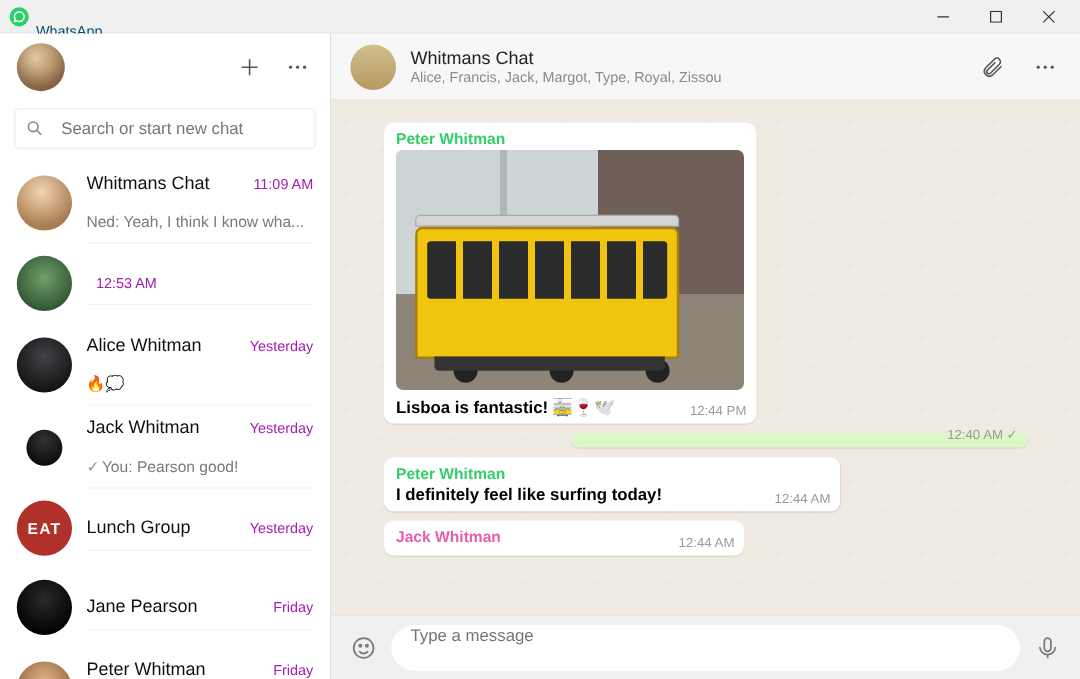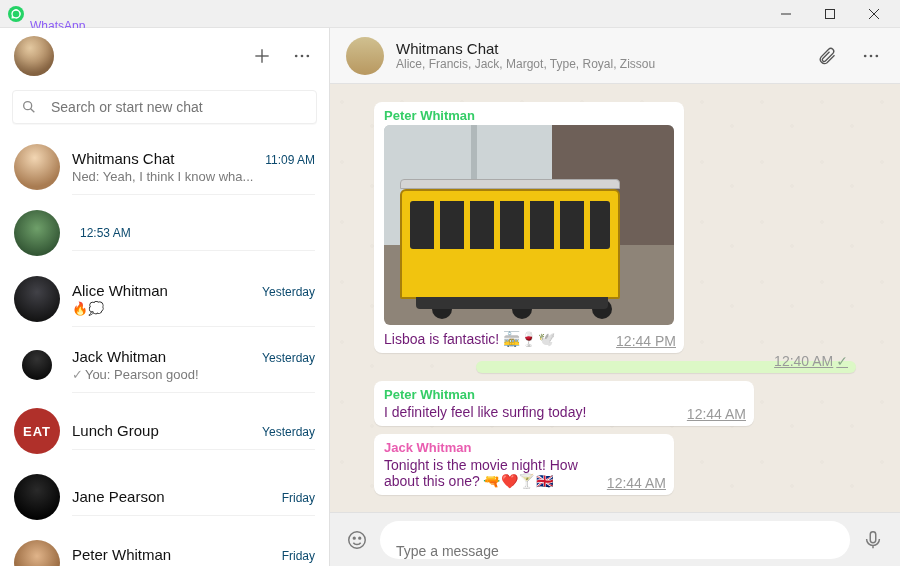--- a/index.html
+++ b/index.html
@@ -1,76 +1,76 @@
 <!DOCTYPE html>
 <html><head>
 <meta charset="utf-8">
 <style>
 * { margin:0; padding:0; box-sizing:border-box; font-family:"Segoe UI",-apple-system,Helvetica,Arial,sans-serif; }
 html,body { width:900px; height:566px; overflow:hidden; background:#fff; }
 .titlebar { height:28px; background:#f0f0f0; display:flex; align-items:center; padding:0 4px; border-bottom:1px solid #e3e3e3; }
 .titlebar .wa-logo { width:16px; height:16px; border-radius:50%; background:#25D366; display:flex; align-items:center; justify-content:center; margin:0 6px 0 4px; }
 .titlebar .wa-logo svg { width:10px; height:10px; }
-.titlebar .title { font-size:12px; color:#8b5cf6;margin-top:24px; }
+.titlebar .title { font-size:12px; color:#0c4a6e;margin-top:24px; }
 .titlebar .spacer { flex:1; }
 .winbtn { width:44px; height:28px; display:flex; align-items:center; justify-content:center; color:#333; }
 .winbtn svg { width:10px; height:10px; }
 .app { display:flex; height:538px; }
-.sidebar { width:330px; border-right:1px solid #e0e0e0; display:flex; flex-direction:column; background:#fff;justify-content:flex-end; }
+.sidebar { width:276px; border-right:1px solid #e0e0e0; display:flex; flex-direction:column; background:#fff;justify-content:flex-end; }
 .sb-header { height:56px; display:flex; align-items:center; padding:0 14px; }
 .me-avatar { width:40px; height:40px; border-radius:50%; background:radial-gradient(circle at 40% 30%, #e3c8a0, #a07850 70%); box-shadow:inset 0 -8px 12px rgba(0,0,0,.2); }
 .sb-header .spacer { flex:1; }
 .hdr-icn { width:26px; height:26px; margin-left:14px; color:#555; display:flex; align-items:center; justify-content:center; }
 .searchwrap { padding:6px 12px 10px; }
 .searchbox { height:34px; background:#fff; border:1px solid #eee; border-radius:4px; display:flex; align-items:center; padding:0 8px; box-shadow:0 1px 1px rgba(0,0,0,.03); }
 .searchbox svg { width:16px; height:16px; color:#8a8a8a; margin-right:14px; }
 .searchbox input { border:none; outline:none; background:transparent; font-size:14px; color:#555; flex:1; }
 .chatlist { flex:1; overflow-y:auto; }
 .chat-item { display:flex; align-items:center; padding:10px 14px; cursor:pointer; }
 .ci-avatar { width:46px; height:46px; border-radius:50%; flex-shrink:0; margin-right:12px; background:#ccc; display:flex; align-items:center; justify-content:center; color:#fff; font-weight:600; font-size:18px; overflow:hidden; }
 .ci-main { flex:1; min-width:0; border-bottom:1px solid #f0f0f0; padding-bottom:10px; margin-bottom:-10px; }
 .ci-row1 { display:flex; align-items:baseline; }
 .ci-name { font-size:15px; color:#111; flex:1; white-space:nowrap; overflow:hidden; text-overflow:ellipsis; }
-.ci-time { font-size:12px; color:#0c4a6e; margin-left:8px; }
-.ci-preview { font-size:13px; color:#7a7a7a; white-space:nowrap; overflow:hidden; text-overflow:ellipsis; margin-top:2px; }
+.ci-time { font-size:12px; color:#a21caf; margin-left:8px; }
+.ci-preview { font-size:13px; color:#7a7a7a; white-space:nowrap; overflow:hidden; text-overflow:ellipsis; margin-top:16px; }
 .ci-preview .tick { color:#4fc3f7; margin-right:2px; }
 .ci-preview .tick.gray { color:#9a9a9a; }
 .main { flex:1; display:flex; flex-direction:column; background:#efeae2; position:relative; }
 .main-header { height:56px; background:#f7f7f7; border-bottom:1px solid #e2e2e2; display:flex; align-items:center; padding:0 16px; }
 .mh-avatar { width:38px; height:38px; border-radius:50%; background:linear-gradient(#d0c090,#b89860); margin-right:12px; }
 .mh-txt { flex:1; min-width:0; }
 .mh-name { font-size:15px; color:#222; }
 .mh-members { font-size:12px; color:#8a8a8a; white-space:nowrap; overflow:hidden; text-overflow:ellipsis; }
 .mh-icn { width:26px; height:26px; margin-left:18px; color:#555; display:flex; align-items:center; justify-content:center; }
 .msgs { flex:1; overflow-y:auto; padding:18px 44px 8px; background:
   radial-gradient(circle at 20% 30%, rgba(0,0,0,.015) 2px, transparent 2px) 0 0/60px 60px,
   radial-gradient(circle at 70% 70%, rgba(0,0,0,.015) 2px, transparent 2px) 0 0/60px 60px,
   #efeae2; }
 .bubble { max-width:380px; border-radius:8px; padding:6px 8px 6px 10px; margin-bottom:8px; position:relative; box-shadow:0 1px 1px rgba(0,0,0,.08); }
 .bubble.incoming { background:#fff; }
 .bubble.outgoing { background:#dcf8c6; margin-left:auto; }
 .bubble .sender { font-size:13px; font-weight:600; margin-bottom:2px; }
-.bubble .body { font-size:14px; color:#701a75; padding-right:60px; }
-.bubble .meta { position:absolute; right:8px; bottom:4px; font-size:14px; color:#9a9a9a; display:flex; align-items:flex-end; gap:3px;text-decoration:underline; }
+.bubble .body { font-size:14px; color:#000000; padding-right:60px;font-weight:bold; }
+.bubble .meta { position:absolute; right:8px; bottom:4px; font-size:11px; color:#9a9a9a; display:flex; align-items:flex-end; gap:3px; }
 .bubble .image { width:290px; height:200px; border-radius:6px; margin-bottom:6px; overflow:hidden; }
 .tram-img { width:100%; height:100%; position:relative; background:linear-gradient(#b8c4c8 0 45%,#9aa4a8 45% 60%,#8e8478 60% 100%); }
 .tram-img .building { position:absolute; left:0; top:0; width:100%; height:60%; background:
   linear-gradient(90deg, #cdd4d6 0 30%, #b0b8ba 30% 32%, #cdd4d6 32% 58%, #6e6058 58% 100%);
 }
 .tram-img .tram { position:absolute; left:16px; bottom:26px; width:220px; height:110px; background:#f1c40f; border-radius:6px 6px 2px 2px; border:2px solid #a77f0a; }
 .tram-img .tram::before { content:""; position:absolute; top:10px; left:8px; right:8px; height:48px; background:
   repeating-linear-gradient(90deg,#2b2b2b 0 24px,#f1c40f 24px 30px);
   border-radius:3px; }
 .tram-img .tram::after { content:""; position:absolute; bottom:-12px; left:14px; width:192px; height:12px; background:#333; border-radius:0 0 4px 4px; }
 .tram-img .wheel { position:absolute; bottom:-22px; width:20px; height:20px; border-radius:50%; background:#222; }
 .tram-img .wheel.w1 { left:30px; } .tram-img .wheel.w2 { left:110px; } .tram-img .wheel.w3 { left:190px; }
 .tram-img .roof { position:absolute; left:16px; bottom:136px; width:220px; height:10px; background:#d4d4d4; border-radius:4px 4px 0 0; border:1px solid #aaa; }
 .composer { height:54px; background:#f0f0f0; border-top:1px solid #e0e0e0; display:flex; align-items:center; padding:0 14px; gap:10px; }
 .cm-icn { width:26px; height:26px; color:#7a7a7a; display:flex; align-items:center; justify-content:center; }
-.cm-input { flex:1; height:38px; background:#fff; border-radius:19px; display:flex; align-items:flex-end; padding:0 16px; }
+.cm-input { flex:1; height:38px; background:#fff; border-radius:19px; display:flex; align-items:flex-start; padding:0 16px; }
 .cm-input input { border:none; outline:none; background:transparent; font-size:14px; color:#555; flex:1; }
 
 .av-a { background:radial-gradient(circle at 45% 30%, #f2d6b3, #a97c52 70%); }
 .av-b { background:radial-gradient(circle at 50% 40%, #6fa06a, #2e5030 80%); }
 .av-c { background:radial-gradient(circle at 50% 35%, #424248, #111 80%); }
 .av-d { background:#fff; position:relative; }
 .av-d::after { content:""; position:absolute; inset:8px; border-radius:50%; background:radial-gradient(circle at 50% 30%, #333, #000); }
 .av-e { background:#B0302A; display:flex; align-items:center; justify-content:center; font:700 13px/1 sans-serif; color:#fff; letter-spacing:1px; }
 .av-f { background:radial-gradient(circle at 50% 35%, #2a2a2a, #000 80%); }
 .av-g { background:radial-gradient(circle at 50% 35%, #e0b48a, #8a5a30 80%); }
@@ -265,21 +265,20 @@
       <div class="bubble incoming">
         <div class="sender" style="color:#35cd67">Peter Whitman</div>
         <div class="body">I definitely feel like surfing today!</div>
         <div class="meta">
             <span>12:44 AM</span>
           </div>
       </div>
 
       <div class="bubble incoming" style="max-width:300px">
         <div class="sender" style="color:#e95db0">Jack Whitman</div>
-        <div class="body">Tonight is the movie night! How about this one? 🔫❤️🍸🇬🇧</div>
         <div class="meta">
             <span>12:44 AM</span>
           </div>
       </div>
 
     </div>
 
     <div class="composer">
       <div class="cm-icn">
         <svg viewBox="0 0 24 24" width="22" height="22" fill="none" stroke="currentColor" stroke-width="1.6">

